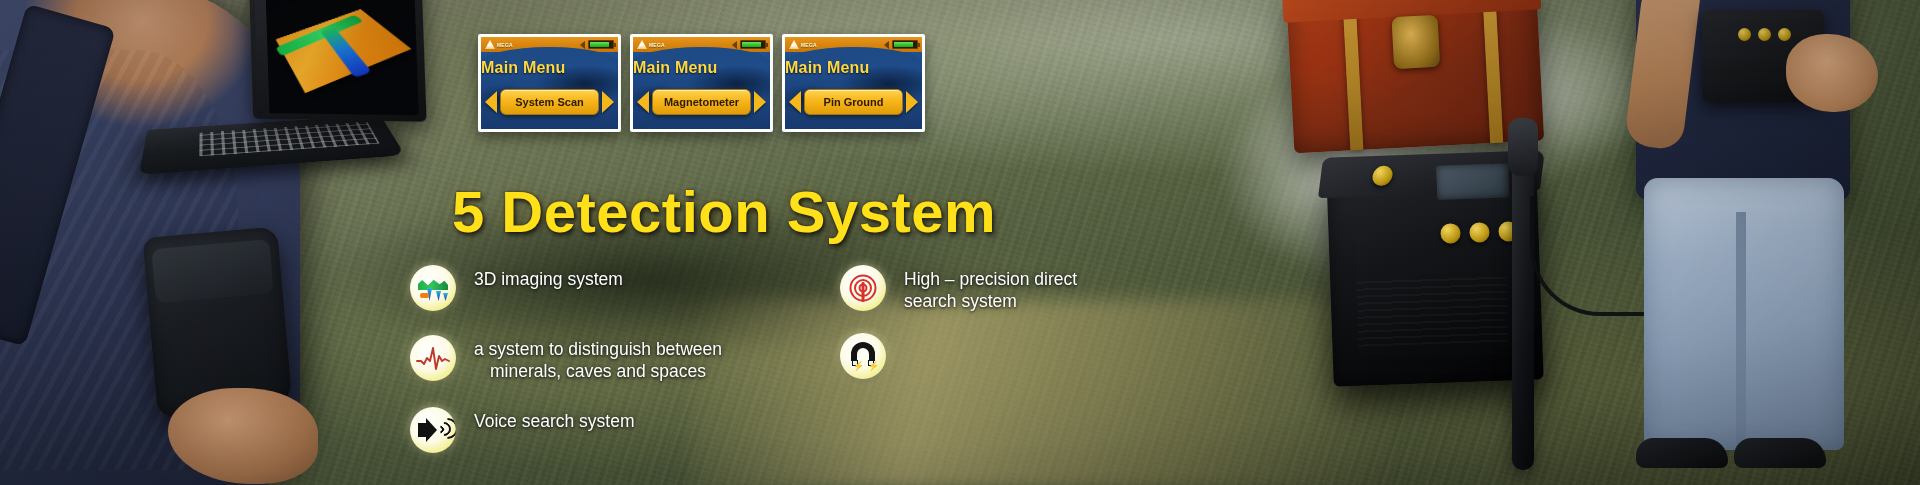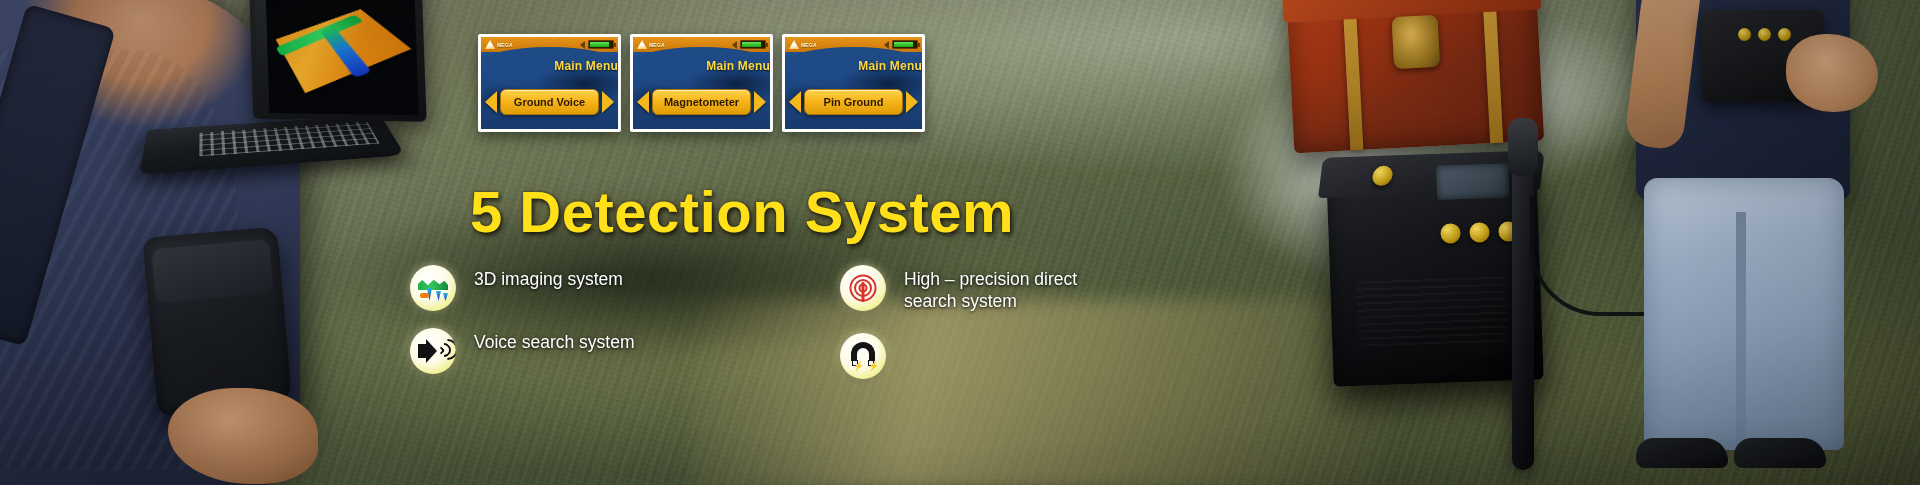--- a/index.html
+++ b/index.html
@@ -331,22 +331,22 @@
     background:linear-gradient(180deg,#62e45a,#19a812);
   }
   .sc-bgart{
     position:absolute; left:0; top:14px; right:0; bottom:0;
     background:
       radial-gradient(ellipse 52% 34% at 76% 42%, rgba(10,28,58,.85), rgba(10,28,58,0) 70%),
       radial-gradient(ellipse 30% 28% at 16% 62%, rgba(12,32,66,.70), rgba(12,32,66,0) 72%),
       linear-gradient(180deg,#20508f 0%, #1c4580 54%, #173a6e 100%);
   }
   .sc-title{
-    position:absolute; left:0; right:0; top:22px; text-align:right;
-    font-size:12px; font-weight:bold; color:#ffd83d;
+    position:absolute; left:0; right:0; top:22px; text-align:left;
+    font-size:16px; font-weight:bold; color:#ffd83d;
     text-shadow:0 1px 2px rgba(0,0,0,.75); letter-spacing:.2px;
   }
   .sc-row{
     position:absolute; left:4px; right:4px; top:52px;
     display:flex; align-items:center; justify-content:space-between; gap:3px;
   }
   .sc-arrow{
     width:0; height:0; border-style:solid; flex:none;
     filter:drop-shadow(0 1px 1px rgba(0,0,0,.6));
   }
@@ -356,36 +356,36 @@
     flex:1; height:26px; border-radius:6px;
     background:linear-gradient(180deg,#ffd24a 0%, #f6b41a 48%, #e19c06 100%);
     border:1px solid #a87406;
     display:flex; align-items:center; justify-content:center;
     font-size:11px; font-weight:bold; color:#2c1a02; white-space:nowrap;
     box-shadow:inset 0 1px 0 rgba(255,255,255,.6), 0 2px 4px rgba(0,0,0,.45);
   }
 
   
   .headline{
-    position:absolute; left:470px; top:178px; z-index:7;
+    position:absolute; left:452px; top:178px; z-index:7;
     font-size:58px; font-weight:bold; color:#ffe019;
     letter-spacing:.5px; white-space:nowrap;
     text-shadow:
       0 0 3px rgba(0,0,0,.55),
       2px 3px 5px rgba(0,0,0,.65),
       0 0 16px rgba(120,90,0,.35);
   }
 
   
   .features{
     position:absolute; top:265px; left:410px; z-index:7;
     display:flex; gap:58px; align-items:flex-start;
   }
   .col{ display:flex; flex-direction:column; }
-  .col.left-col{ width:372px; gap:17px;text-align:center; }
+  .col.left-col{ width:372px; gap:24px;text-align:center; }
   .col.right-col{ width:400px; gap:20px; }
   .feature{ display:flex; align-items:flex-start; gap:18px; }
   .f-icon{
     flex:none; width:46px; height:46px; border-radius:50%;
     background:radial-gradient(circle at 40% 34%, #ffffff 0%, #fdfbe6 48%, #f1ef8a 78%, #dede55 100%);
     box-shadow:0 0 10px rgba(255,255,190,.55), 0 2px 6px rgba(0,0,0,.45);
     position:relative; overflow:hidden;
     display:flex; align-items:center; justify-content:center;
   }
   .f-text{
@@ -555,21 +555,21 @@
         <span class="sc-right">
           <span class="sc-speaker"></span>
           <span class="sc-battery">
               <i></i>
             </span>
         </span>
       </div>
       <div class="sc-title">Main Menu</div>
       <div class="sc-row">
         <span class="sc-arrow left"></span>
-        <span class="sc-btn">Ground Voice</span>
+        <span class="sc-btn">System Scan</span>
         <span class="sc-arrow right"></span>
       </div>
     </div>
 
     <div class="screen-card">
       <div class="sc-bgart"></div>
       <div class="sc-statusbar">
         <span class="sc-logo">
           <span class="mark"></span>
           <span class="txt">MEGA</span>
@@ -625,20 +625,31 @@
             <span class="terr"></span>
             <span class="spikeB s1"></span>
             <span class="spikeB s2"></span>
             <span class="spikeB s3"></span>
             <span class="orange"></span>
           </span>
         </span>
         <span class="f-text">3D imaging system</span>
       </div>
 
+      <div class="feature">
+        <span class="f-icon">
+          <span class="icopulse">
+            <svg width="34" height="26" viewBox="0 0 34 26">
+              <polyline points="1,16 5,16 8,19 11,13 14,16 17,3 20,24 23,11 26,16 29,14 33,16" fill="none" stroke="#c0392b" stroke-width="1.9" stroke-linejoin="round" stroke-linecap="round"></polyline>
+            </svg>
+          </span>
+        </span>
+        <span class="f-text">a system to distinguish between
+minerals, caves and spaces</span>
+      </div>
 
       <div class="feature">
         <span class="f-icon">
           <span class="icospk">
             <span class="cone"></span>
             <span class="wv w1"></span>
             <span class="wv w2"></span>
             <span class="wv w3"></span>
           </span>
         </span>

